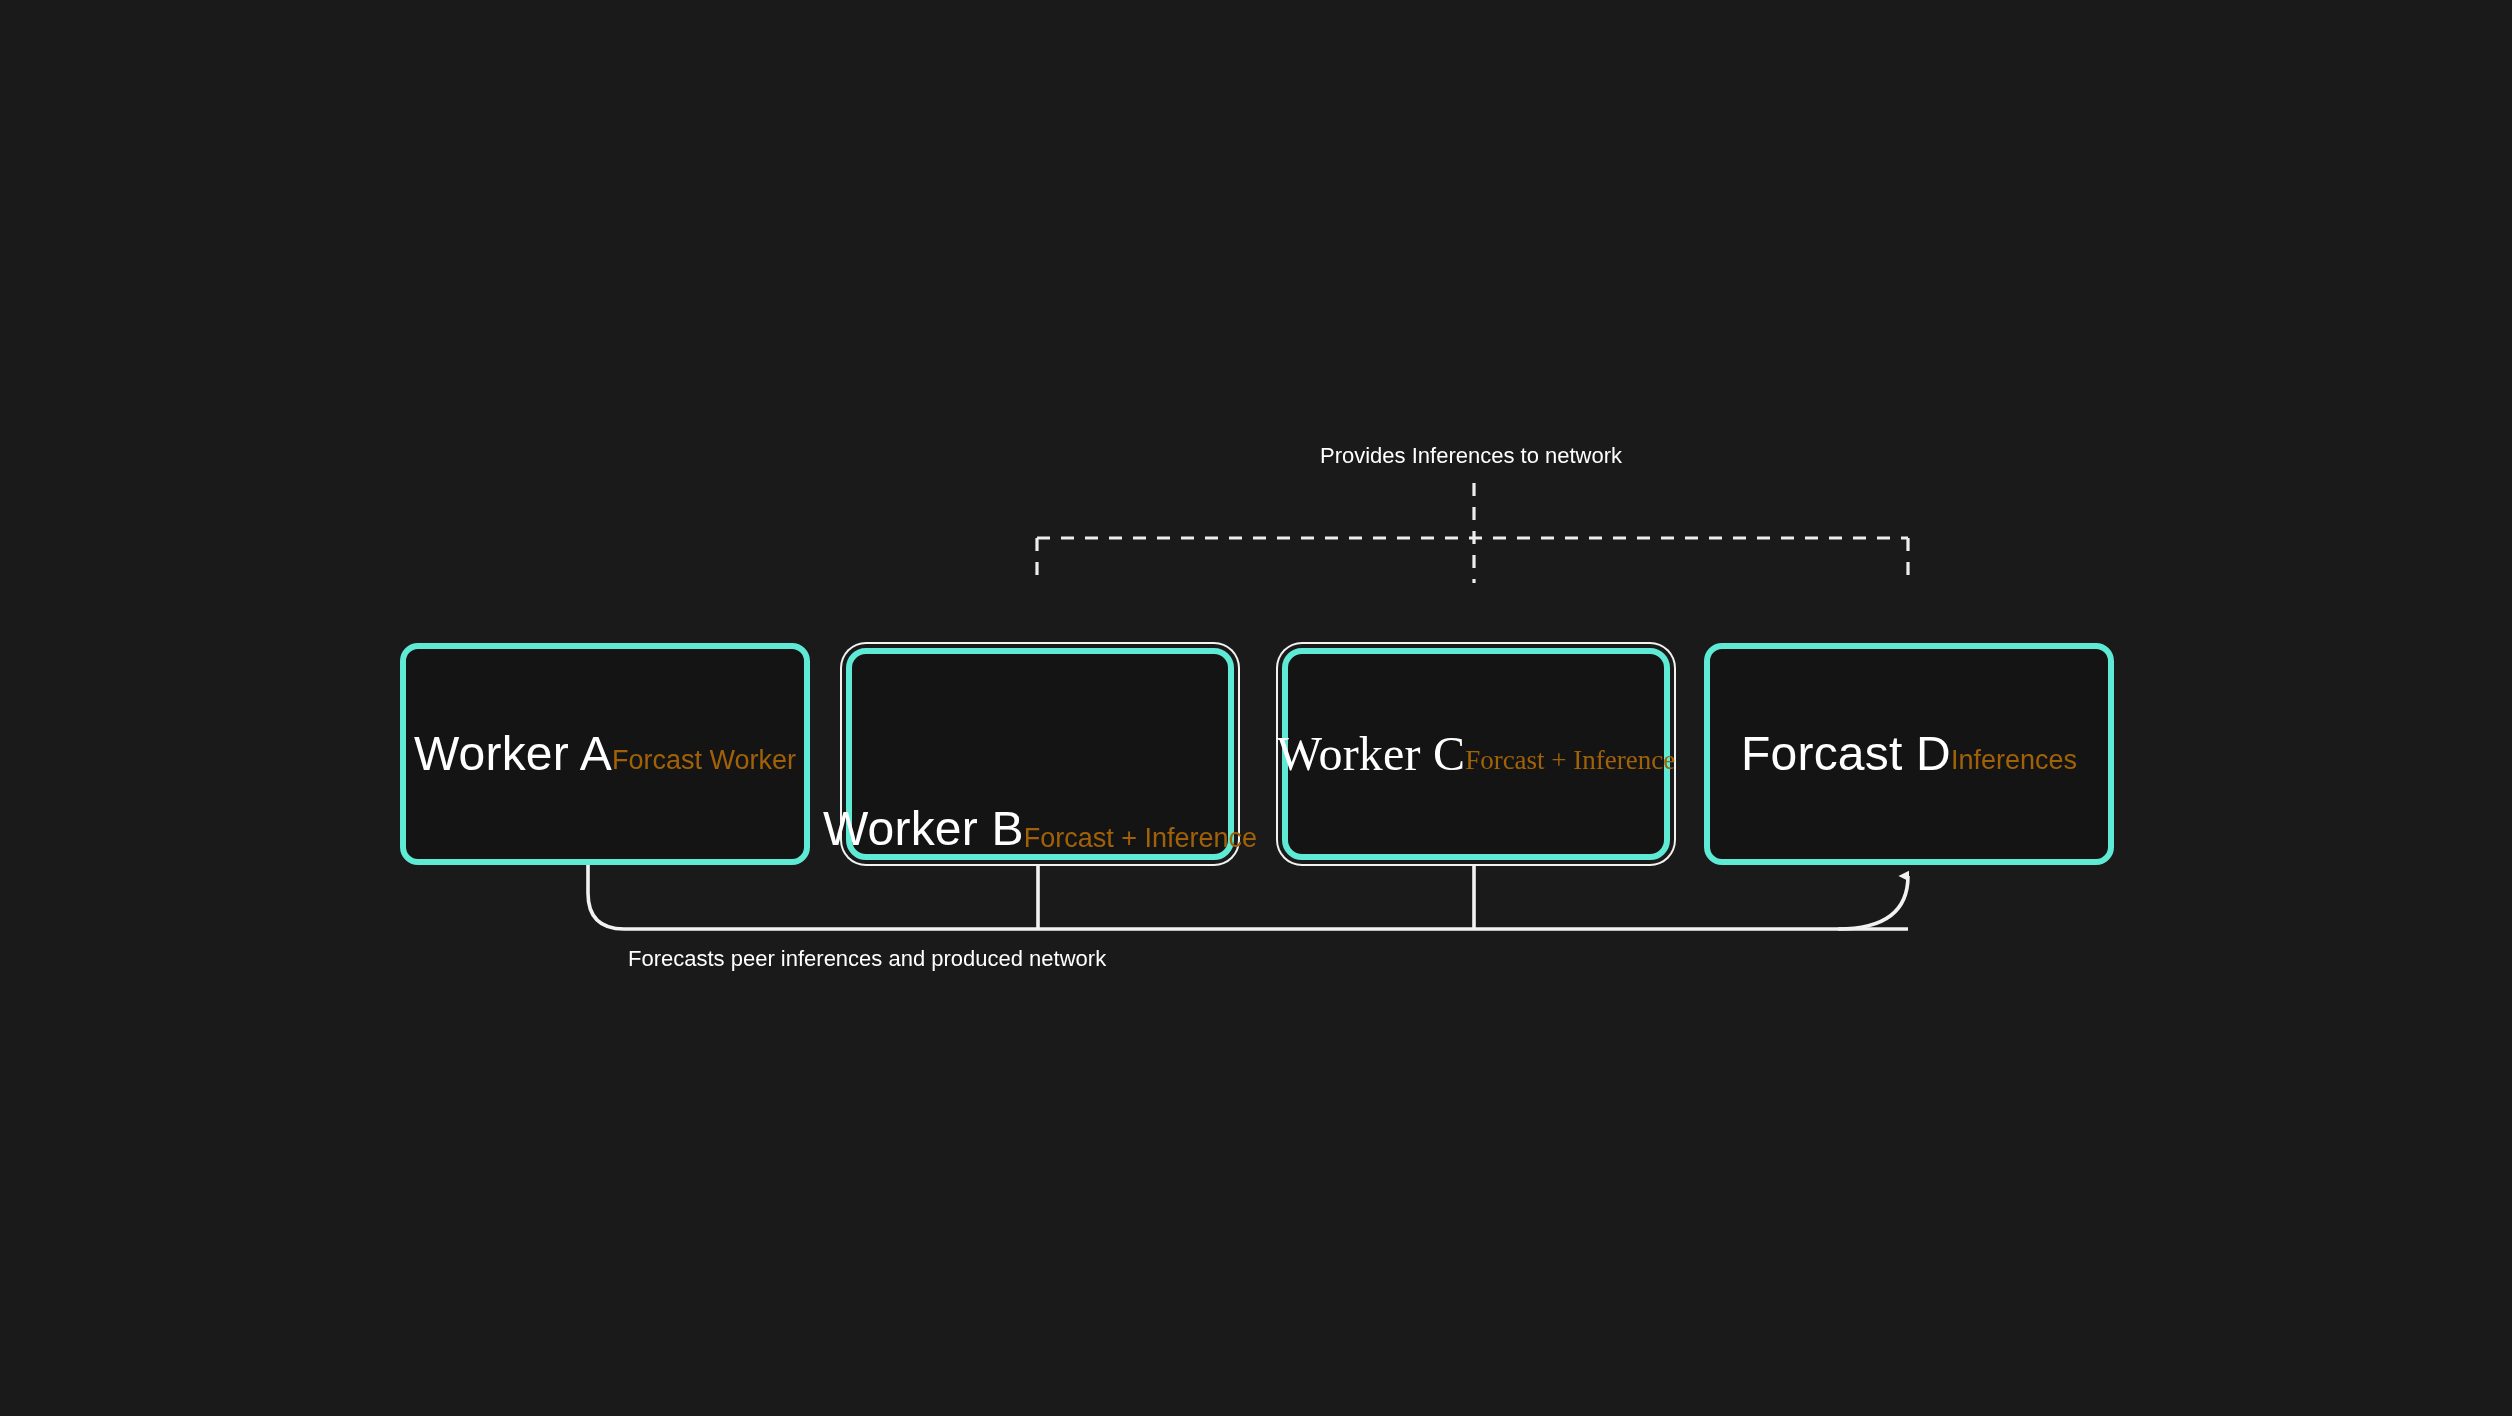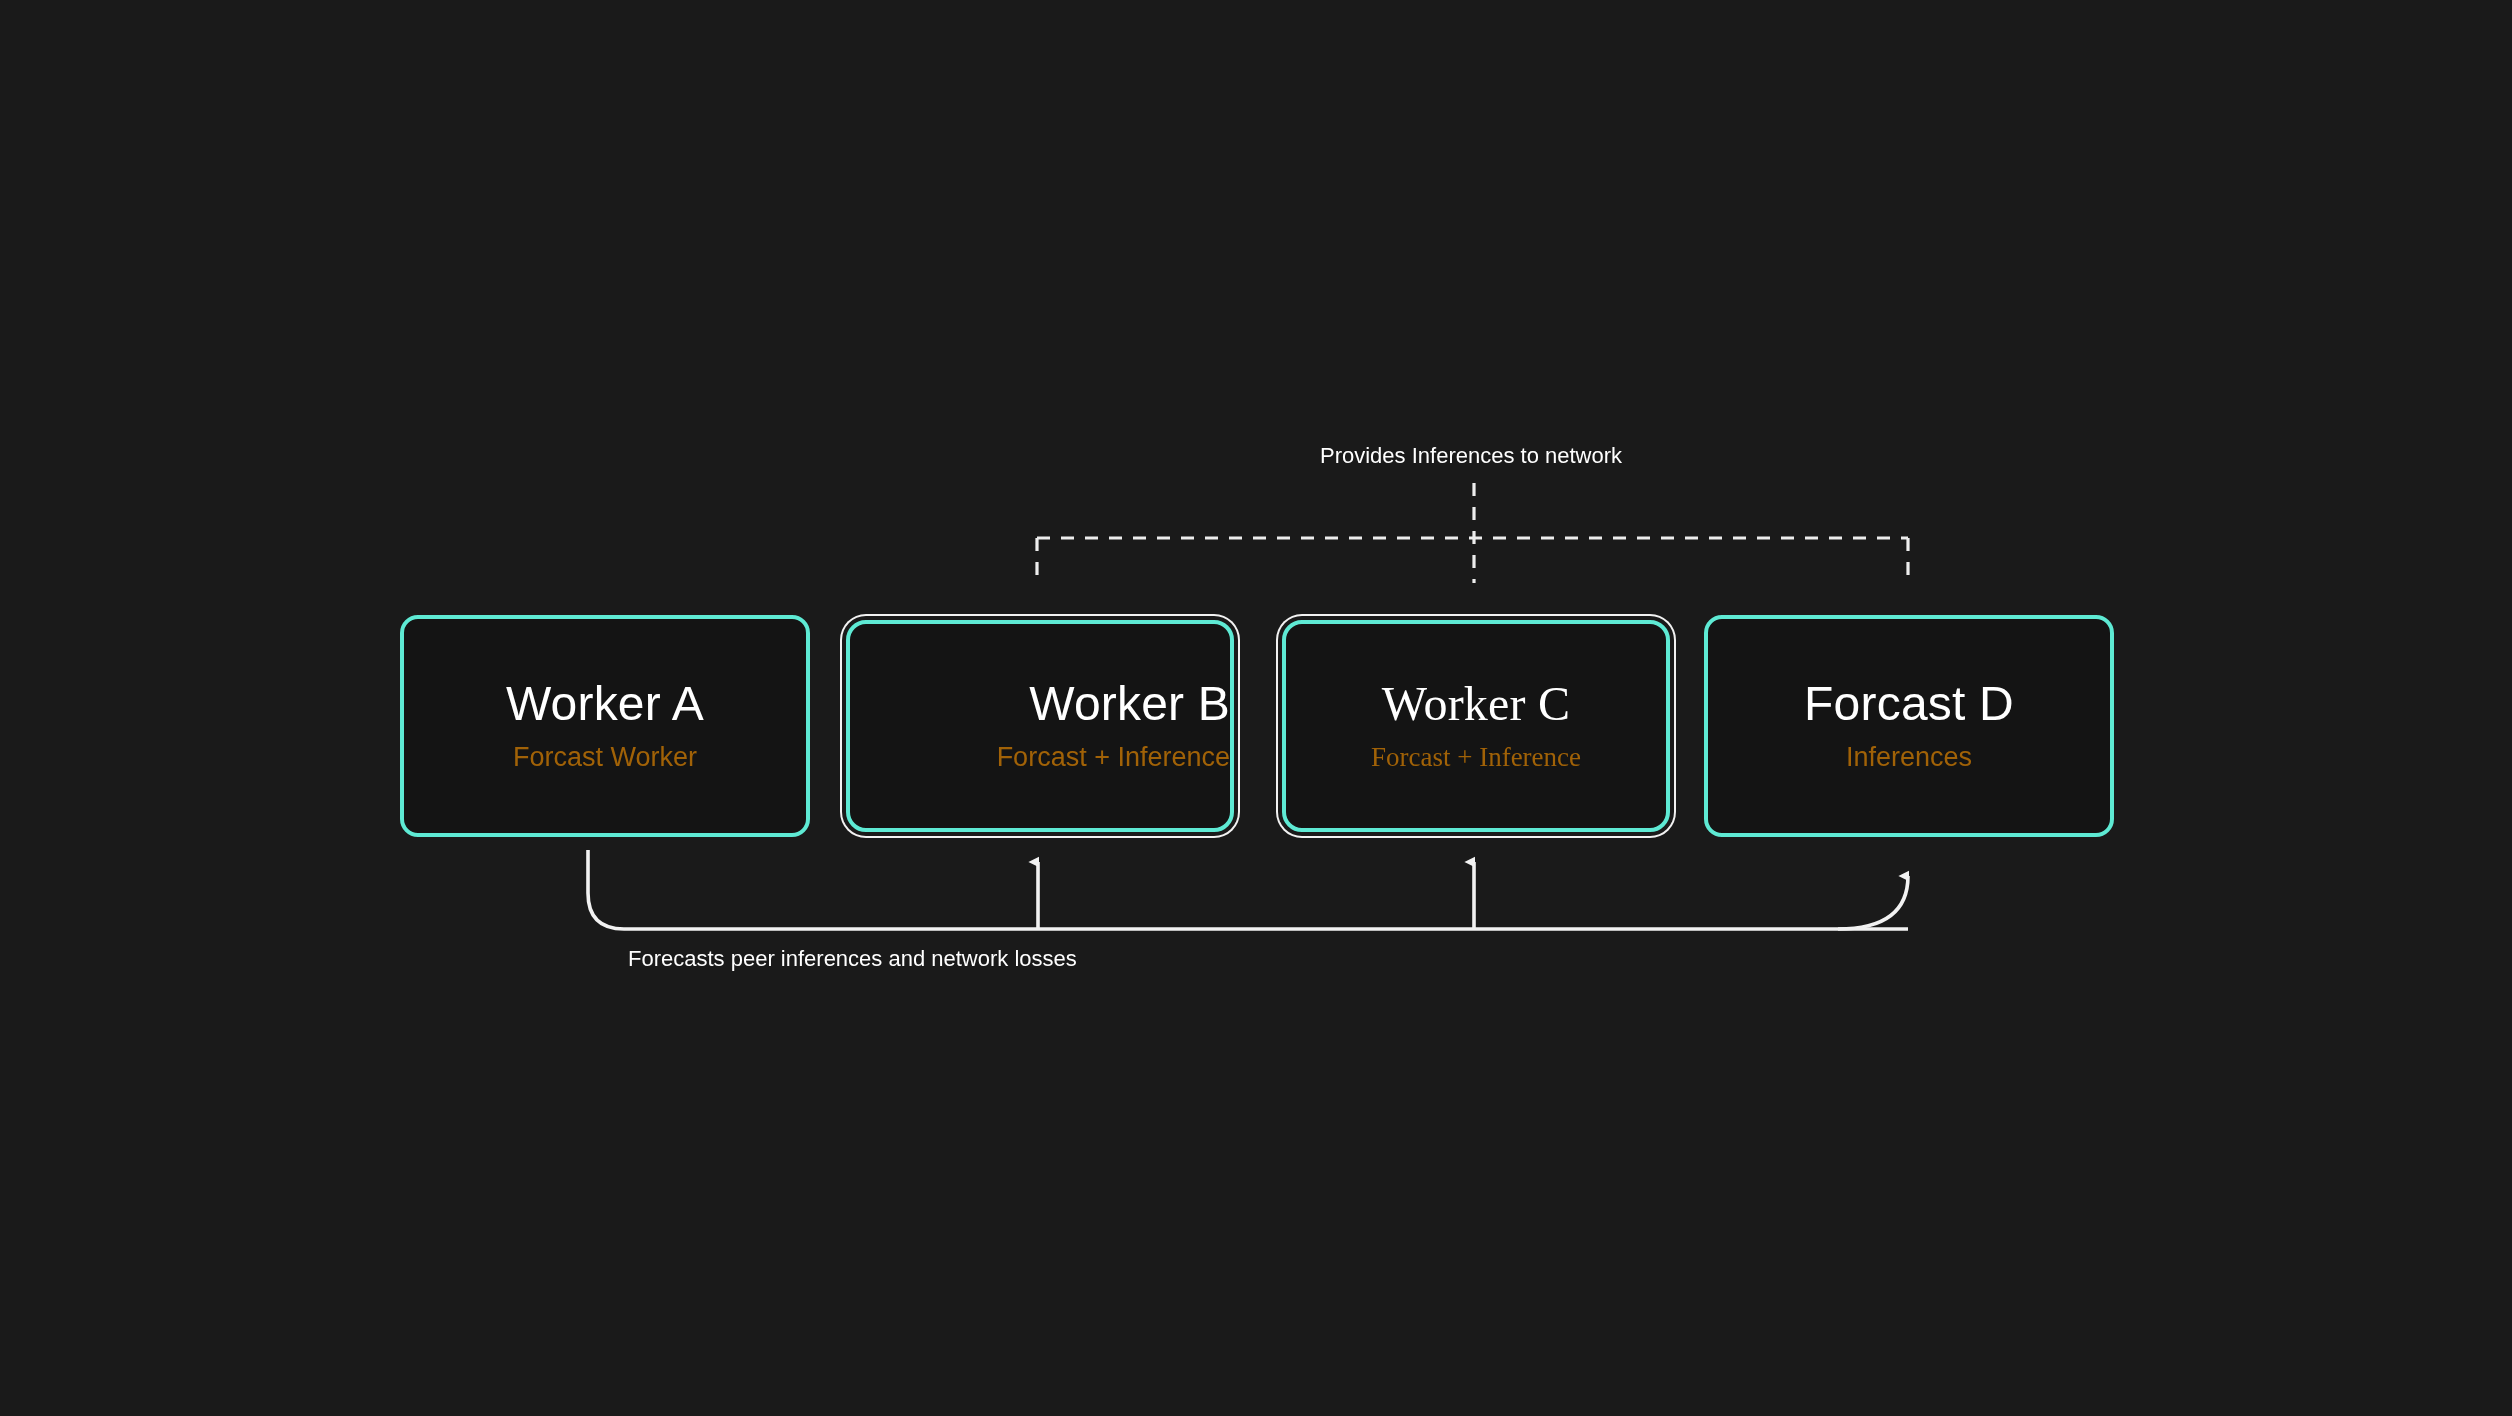--- a/index.html
+++ b/index.html
@@ -24,26 +24,26 @@
     width: 2512px;
     height: 1416px;
     pointer-events: none;
   }
 
   
   .card {
     position: absolute;
     box-sizing: border-box;
     background: #141414;
-    border: 4px solid #5eead4;
+    border: 6px solid #5eead4;
     border-radius: 18px;
     display: flex;
-    flex-direction: column;
     align-items: center;
     justify-content: center;
+    margin-top: 28px;
   }
   .card.double {
     border-radius: 20px;
     box-shadow: 0 0 0 4px #1a1a1a, 0 0 0 6px #f2f2f2;
   }
   .card-title {
     color: #ffffff;
     font-size: 48px;
     font-weight: 400;
     line-height: 1.05;
@@ -105,21 +105,21 @@
 
     <line x1="1038" y1="929" x2="1038" y2="862" stroke="#f2f2f2" stroke-width="3.6" marker-end="url(#arrowhead)"></line>
 
     <line x1="1474" y1="929" x2="1474" y2="862" stroke="#f2f2f2" stroke-width="3.6" marker-end="url(#arrowhead)"></line>
 
     <path d="M 1838 929 Q 1908 929 1908 876" stroke="#f2f2f2" stroke-width="3.6" fill="none" marker-end="url(#arrowhead)"></path>
   </svg>
 
   <div class="label" id="top-label">Provides Inferences to network</div>
 
-  <div class="label" id="bottom-label">Forecasts peer inferences and network losses</div>
+  <div class="label" id="bottom-label">Forecasts peer inferences and produced network</div>
 
   <div class="card" id="card-a" style="left:400px; top:615px; width:410px; height:222px;">
     <div class="card-title">Worker A</div>
     <div class="card-sub">Forcast Worker</div>
   </div>
 
   <div class="card double" id="card-b" style="left:846px; top:620px; width:388px; height:212px;align-items:flex-end;">
     <div class="card-title">Worker B</div>
     <div class="card-sub">Forcast  + Inference</div>
   </div>

